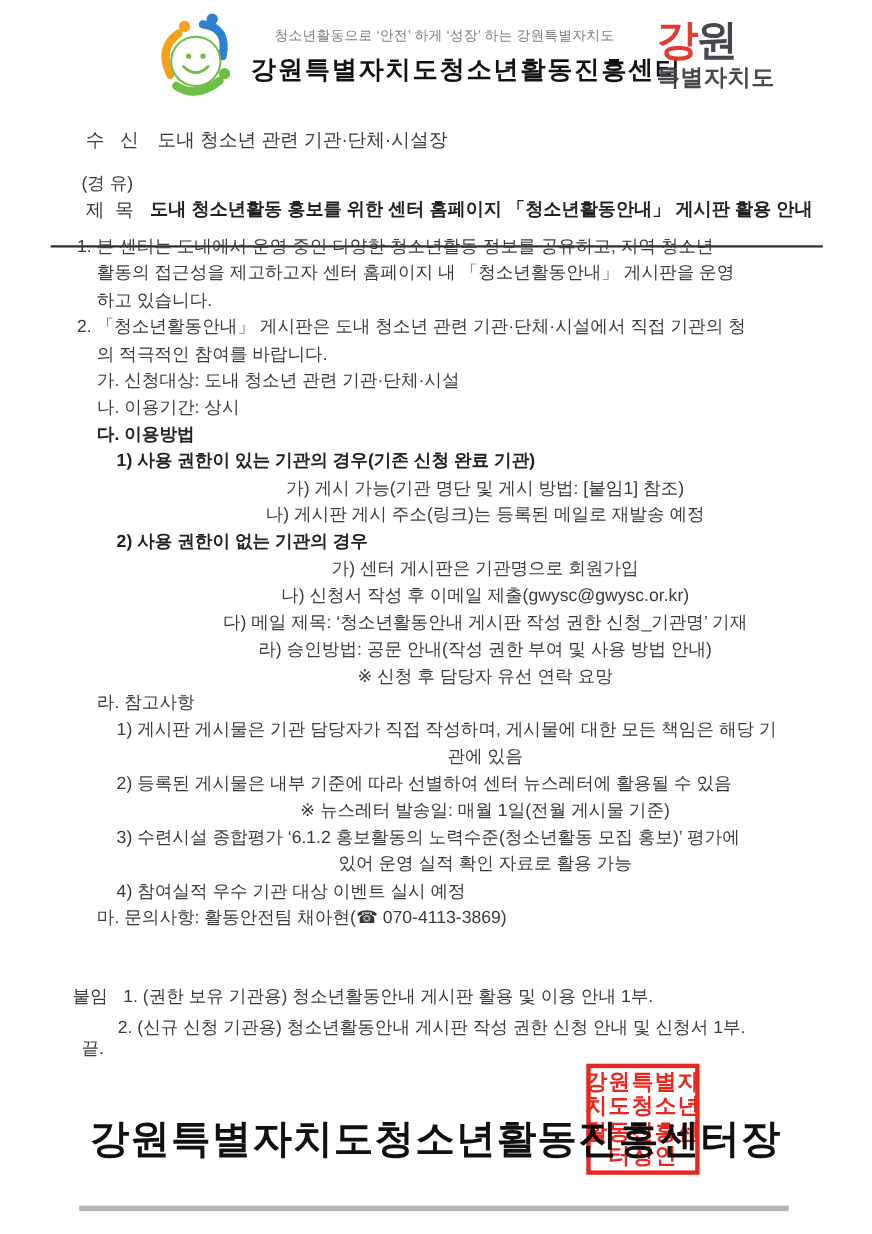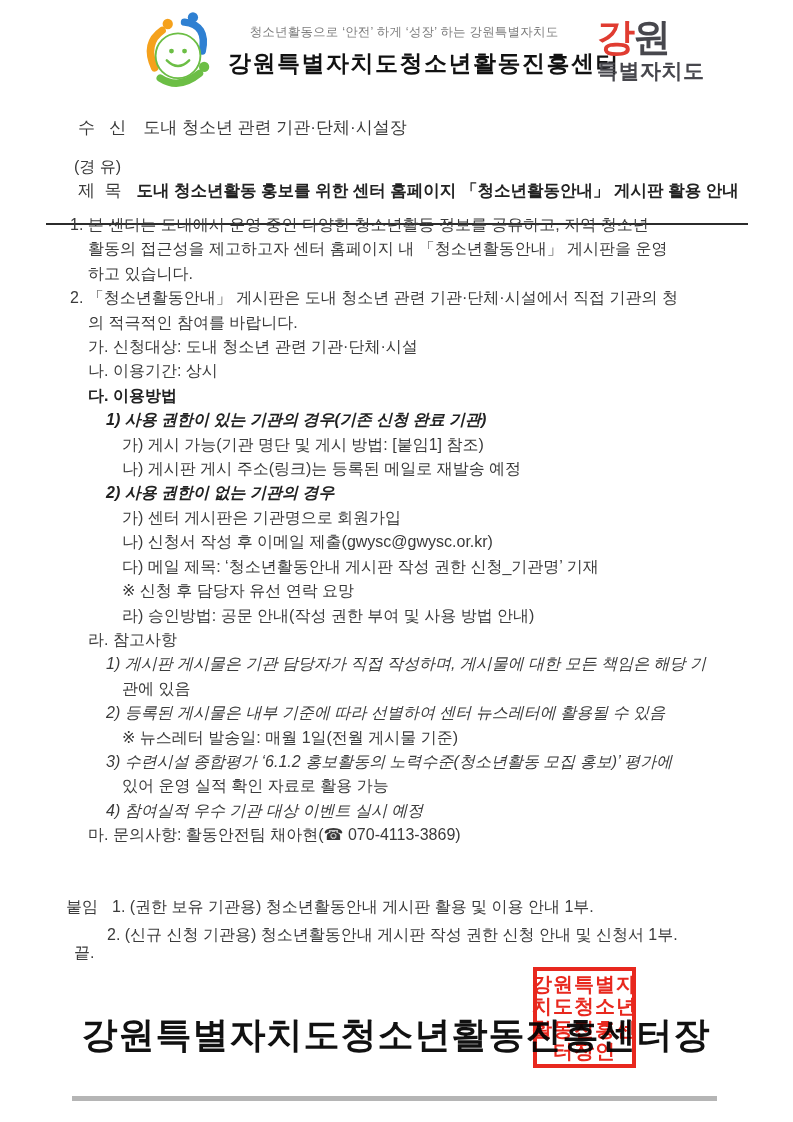--- a/index.html
+++ b/index.html
@@ -23,22 +23,22 @@
   .via{position:absolute;left:74px;top:157px;font-size:16px;color:#3a3a3a;}
   .subject-row{position:absolute;left:78px;top:179px;width:676px;display:flex;align-items:flex-start;}
   .subject-label{font-size:17px;color:#3a3a3a;margin-right:15px;flex:none;}
   .subject-text{font-weight:bold;font-size:16.5px;line-height:22px;color:#222;width:608px;}
   .rule{position:absolute;left:46px;top:223px;width:702px;border-top:2px solid #2b2b2b;}
 
   
   .body-lines{position:absolute;left:70px;top:213px;width:690px;font-size:16px;line-height:24.4px;color:#3a3a3a;}
   .bline{white-space:nowrap;}
   .bline.ind1{padding-left:18px;}
-  .bline.ind2{padding-left:36px;font-style:italic;}
-  .bline.ind3{padding-left:52px;}
+  .bline.ind2{padding-left:36px;}
+  .bline.ind3{padding-left:52px;text-align:center;}
   .bline.bold{font-weight:bold;color:#222;}
 
   
   .attach{position:absolute;left:66px;top:893px;font-size:16px;color:#3a3a3a;}
   .attach-row{white-space:nowrap;line-height:28px;}
   .attach-row .albl{margin-right:14px;}
   .attach-row.second{padding-left:41px;}
   .doc-end{position:absolute;left:74px;top:943px;font-size:16px;color:#3a3a3a;}
 
   
@@ -98,22 +98,22 @@
       <div class="bline ind1">가. 신청대상: 도내 청소년 관련 기관·단체·시설</div>
       <div class="bline ind1">나. 이용기간: 상시</div>
       <div class="bline ind1 bold">다. 이용방법</div>
       <div class="bline ind2 bold">1) 사용 권한이 있는 기관의 경우(기존 신청 완료 기관)</div>
       <div class="bline ind3">가) 게시 가능(기관 명단 및 게시 방법: [붙임1] 참조)</div>
       <div class="bline ind3">나) 게시판 게시 주소(링크)는 등록된 메일로 재발송 예정</div>
       <div class="bline ind2 bold">2) 사용 권한이 없는 기관의 경우</div>
       <div class="bline ind3">가) 센터 게시판은 기관명으로 회원가입</div>
       <div class="bline ind3">나) 신청서 작성 후 이메일 제출(gwysc@gwysc.or.kr)</div>
       <div class="bline ind3">다) 메일 제목: ‘청소년활동안내 게시판 작성 권한 신청_기관명’ 기재</div>
+      <div class="bline ind3">라) 승인방법: 공문 안내(작성 권한 부여 및 사용 방법 안내)</div>
       <div class="bline ind3">※ 신청 후 담당자 유선 연락 요망</div>
-      <div class="bline ind3">라) 승인방법: 공문 안내(작성 권한 부여 및 사용 방법 안내)</div>
       <div class="bline ind1">라. 참고사항</div>
       <div class="bline ind2">1) 게시판 게시물은 기관 담당자가 직접 작성하며, 게시물에 대한 모든 책임은 해당 기</div>
       <div class="bline ind3">관에 있음</div>
       <div class="bline ind2">2) 등록된 게시물은 내부 기준에 따라 선별하여 센터 뉴스레터에 활용될 수 있음</div>
       <div class="bline ind3">※ 뉴스레터 발송일: 매월 1일(전월 게시물 기준)</div>
       <div class="bline ind2">3) 수련시설 종합평가 ‘6.1.2 홍보활동의 노력수준(청소년활동 모집 홍보)’ 평가에</div>
       <div class="bline ind3">있어 운영 실적 확인 자료로 활용 가능</div>
       <div class="bline ind2">4) 참여실적 우수 기관 대상 이벤트 실시 예정</div>
       <div class="bline ind1">마. 문의사항: 활동안전팀 채아현(☎ 070-4113-3869)</div>
     </div>

